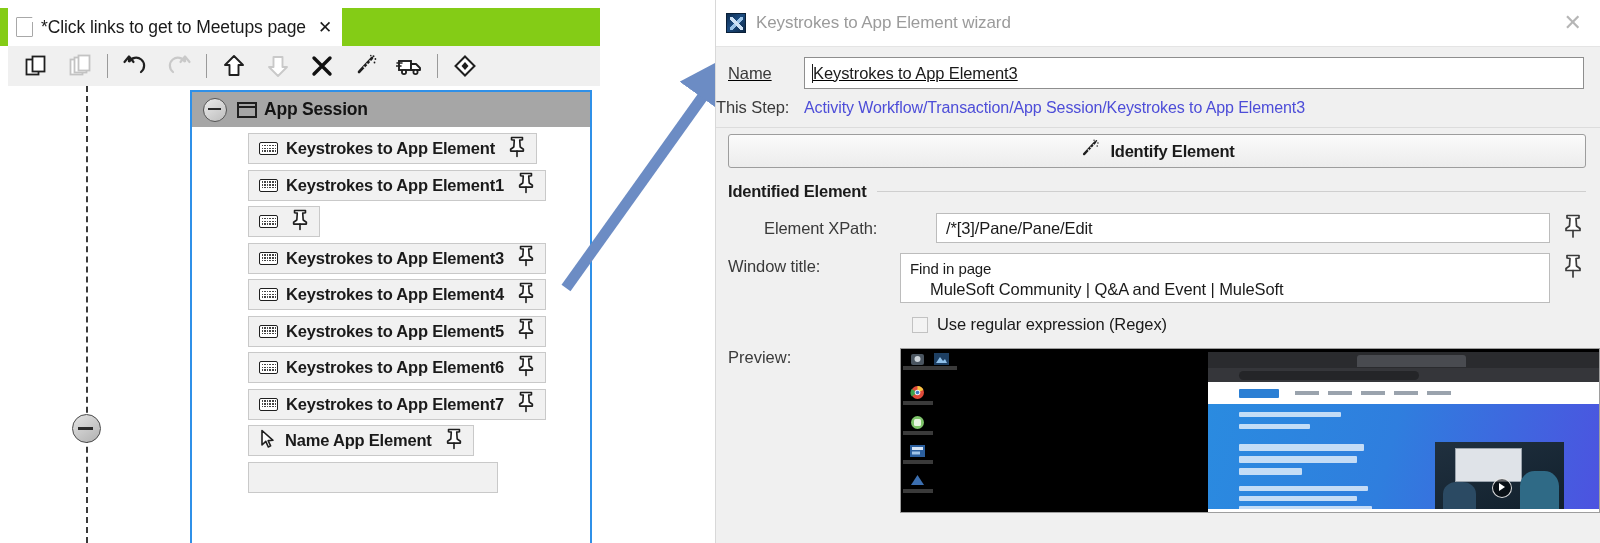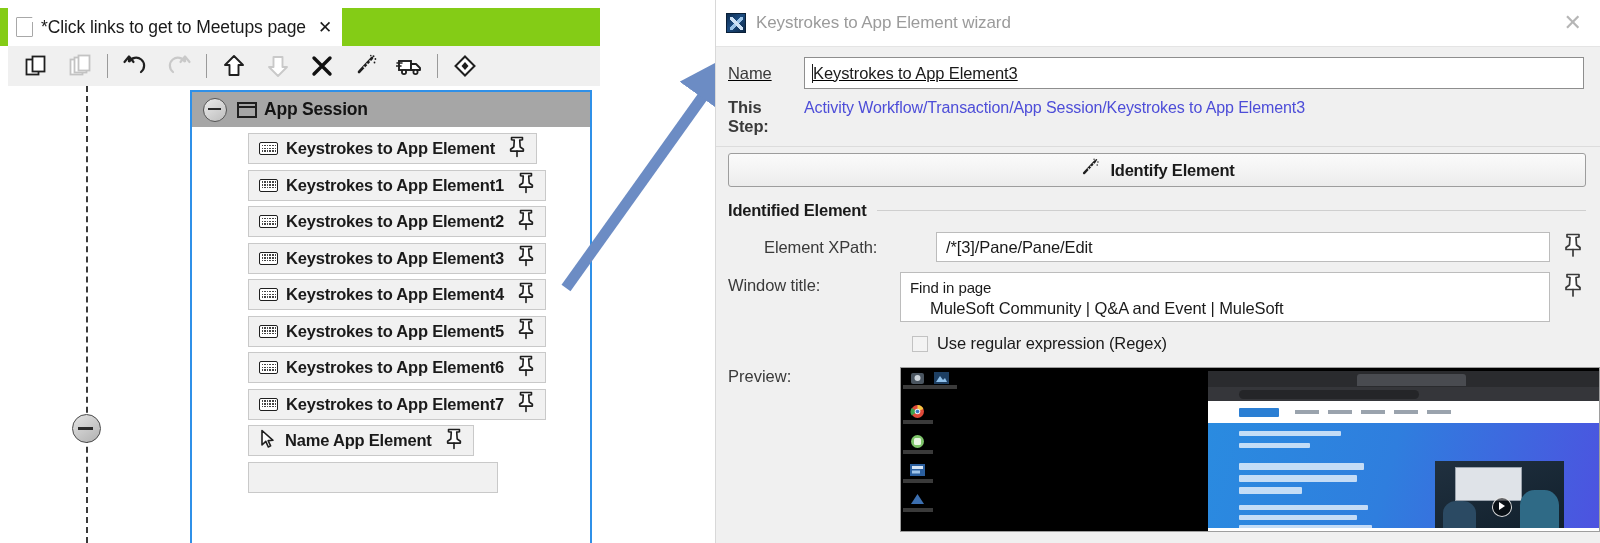--- a/index.html
+++ b/index.html
@@ -320,21 +320,21 @@
   }
   #name-input::before {
     content: "";
     position: absolute;
     left: 7px; top: 6px;
     width: 1px; height: 19px;
     background: #1a1a1a;
   }
 
   #step-row { padding-top: 9px; padding-bottom: 10px; align-items: baseline; }
-  #step-label { width: 88px; padding-left: 12px; box-sizing: border-box; padding-top: 0; font-weight: bold; }
+  #step-label { width: 88px; box-sizing: border-box; padding-top: 0; }
   #step-path {
     font-size: 16px;
     color: #4d4dd8;
     letter-spacing: -0.1px;
     white-space: nowrap;
   }
 
   #identify-wrap {
     padding: 6px 14px 0 12px;
     border-top: 1px solid #dcdcdc;
@@ -687,21 +687,20 @@
               <i style="left:9.4px;top:4.6px"></i>
               <i style="left:12px;top:4.6px"></i>
               <i style="left:14.6px;top:4.6px"></i>
               <i style="left:1.6px;top:7.3999999999999995px"></i>
               <i style="left:4.2px;top:7.3999999999999995px"></i>
               <i style="left:6.800000000000001px;top:7.3999999999999995px"></i>
               <i style="left:9.4px;top:7.3999999999999995px"></i>
               <i style="left:12px;top:7.3999999999999995px"></i>
               <i style="left:14.6px;top:7.3999999999999995px"></i>
             </span>
-            <span class="node-label">Keystrokes to App Element2</span>
             <span class="node-pin"><svg width="20" height="24" viewBox="0 0 22 26">
                 <path d="M5 2.5 L17 2.5 L17 5 L14 5.5 L14.5 13 L18 15.5 L18 17.5 L4 17.5 L4 15.5 L7.5 13 L8 5.5 L5 5 Z" fill="#fff" stroke="#1f1f1f" stroke-width="1.8" stroke-linejoin="round"></path>
                 <path d="M11 17.5 L11 23.5" stroke="#1f1f1f" stroke-width="1.8" stroke-linecap="round"></path>
               </svg></span>
           </div></div>
         <div class="node-row"><div class="tree-node">
             <span class="kbd-ico">
               <i style="left:1.6px;top:1.8px"></i>
               <i style="left:4.2px;top:1.8px"></i>
               <i style="left:6.800000000000001px;top:1.8px"></i>

